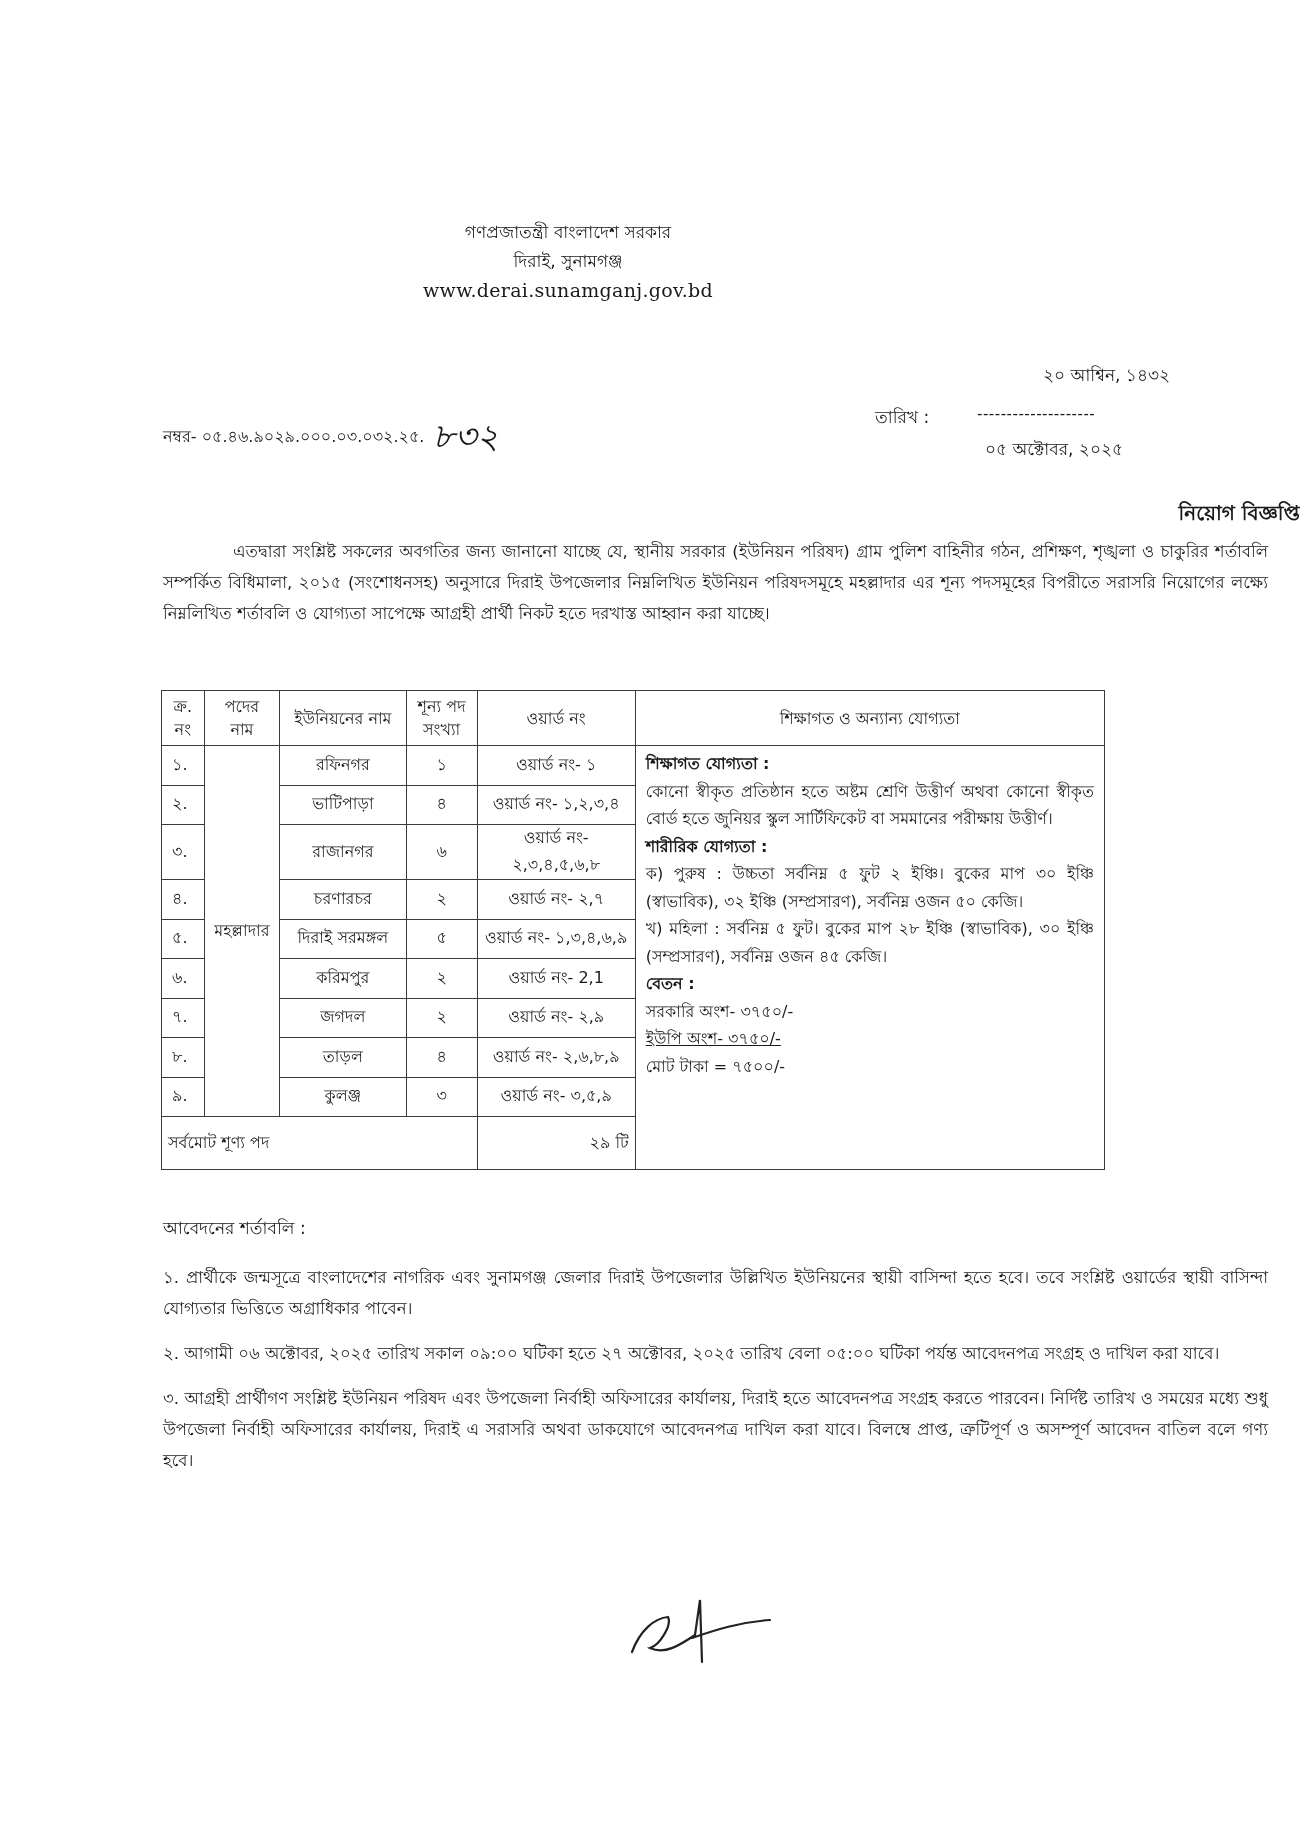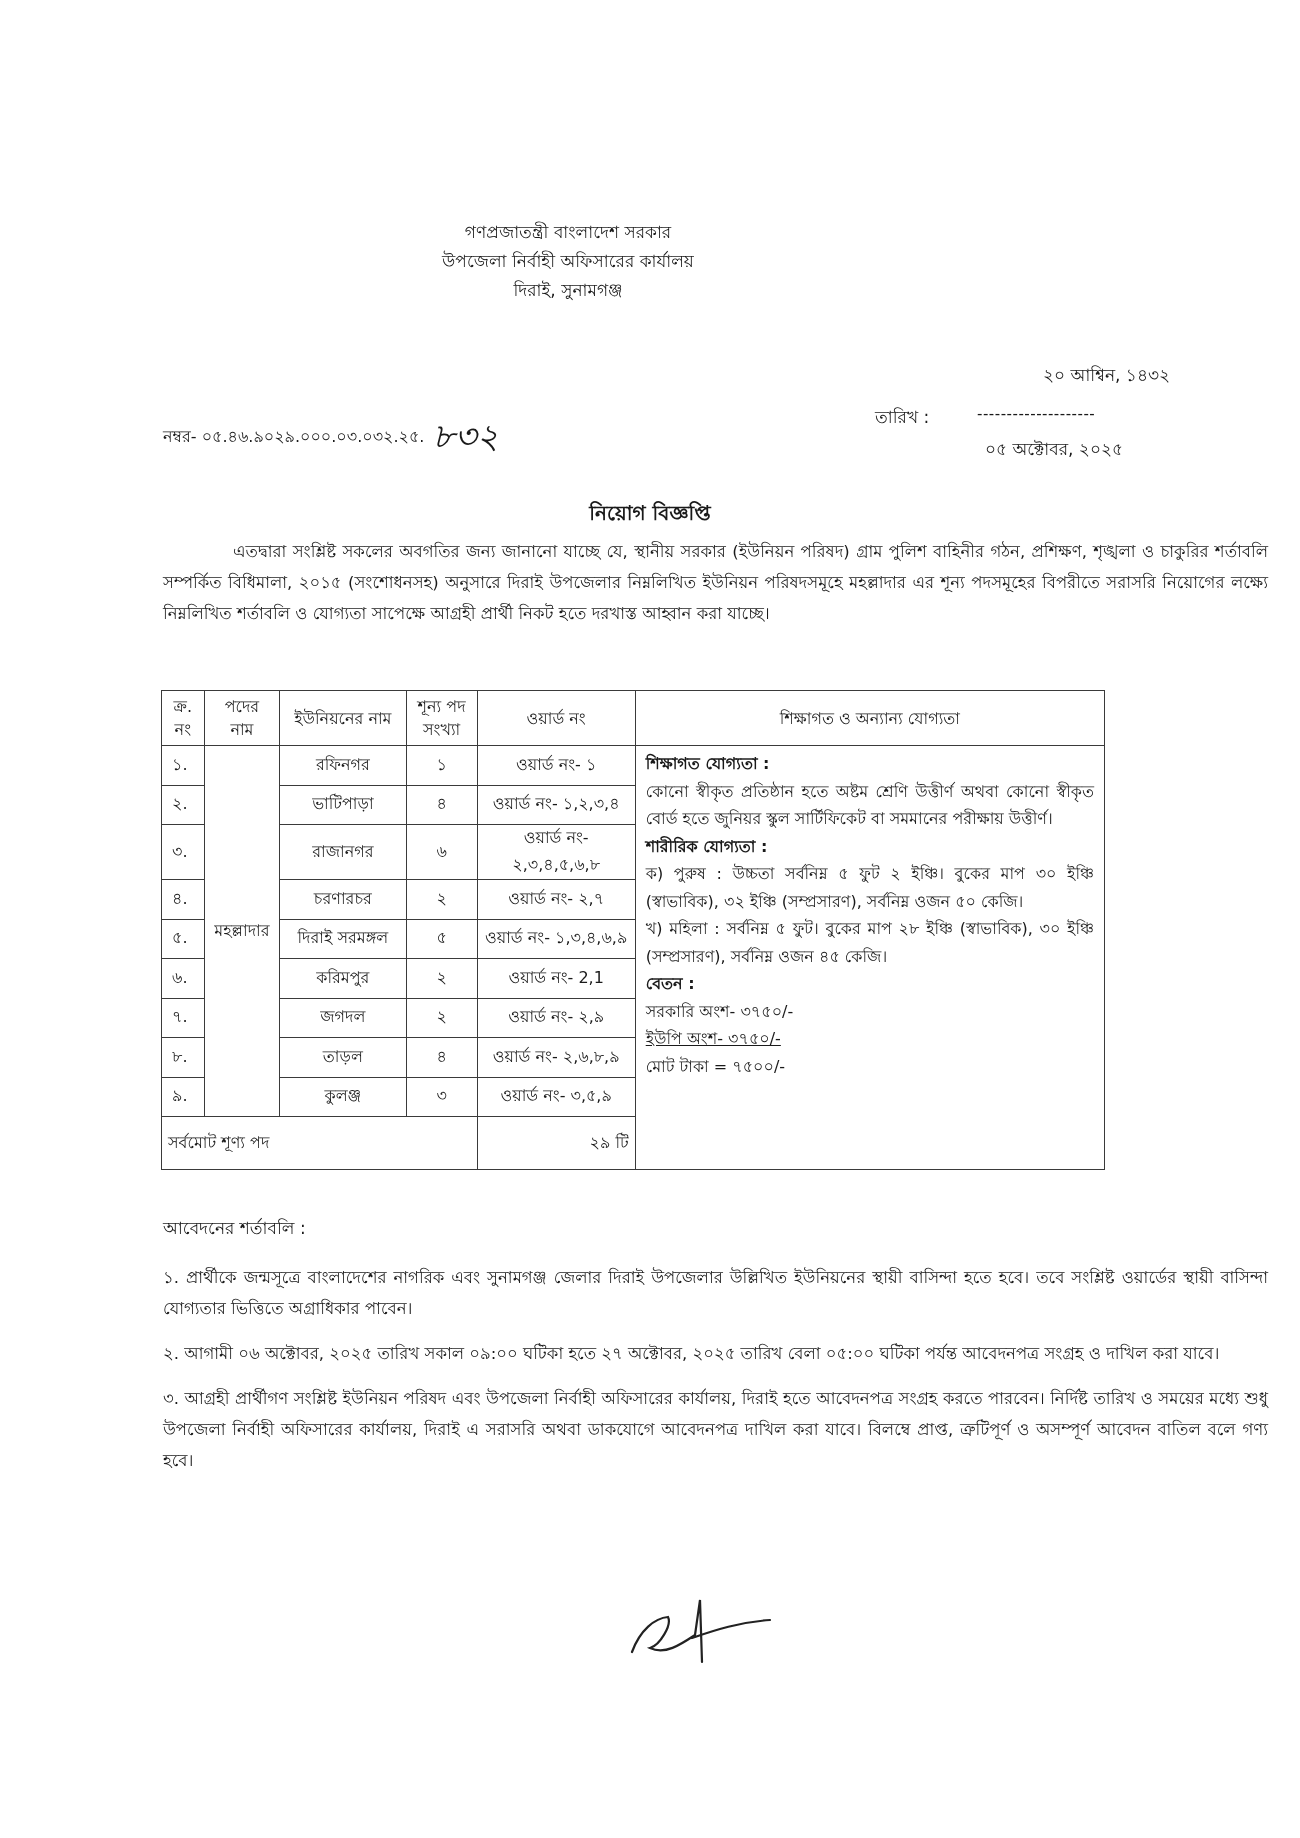--- a/index.html
+++ b/index.html
@@ -16,21 +16,21 @@
     .bangla-date { position: absolute; left: 1043px; top: 362px; font-size: 17px; }
     .memo-no { position: absolute; left: 163px; top: 404px; font-size: 16px; }
     .memo-no .hand {
       font-family: Liberation Serif, serif; font-size: 34px; font-style: italic;
       display: inline-block; transform: translateY(6px); margin-left: 8px; text-align: right;
     }
     .date-label { position: absolute; left: 875px; top: 404px; font-size: 17px; }
     .date-dashes { position: absolute; left: 977px; top: 405px; font-size: 15px; letter-spacing: 0.5px; }
     .eng-date { position: absolute; left: 985px; top: 436px; font-size: 17px; }
     .title {
-      position: absolute; top: 498px; left: 0; width: 1300px; text-align: center;
+      position: absolute; top: 498px; left: 0; width: 1300px; text-align: right;
       font-size: 20px; font-weight: bold;
     }
     .intro {
       position: absolute; left: 163px; top: 536px; width: 1105px;
       font-size: 16.5px; line-height: 31px; text-align: justify; text-indent: 70px;
     }
     table.vac {
       position: absolute; left: 161px; top: 690px; width: 944px;
       border-collapse: collapse; font-size: 16px;
     }
@@ -52,22 +52,22 @@
     .conds p { margin: 0 0 14px 0; }
     .signature { position: absolute; left: 620px; top: 1590px; width: 160px; height: 80px; }
   </style>
 </head>
 <body>
 
 <div class="page">
 
   <div class="header">
     <div>গণপ্রজাতন্ত্রী বাংলাদেশ সরকার</div>
-    <div>উপজেলা নির্বাহী অফিসারের কার্যালয়</div>
     <div>দিরাই, সুনামগঞ্জ</div>
+    <div class="url">www.derai.sunamganj.gov.bd</div>
   </div>
 
   <div class="bangla-date">২০ আশ্বিন, ১৪৩২</div>
 
   <div class="memo-no">
     <span>নম্বর- ০৫.৪৬.৯০২৯.০০০.০৩.০৩২.২৫.</span><span class="hand">৮৩২</span>
   </div>
 
   <div class="date-label">তারিখ :</div>
   <div class="date-dashes">--------------------</div>

